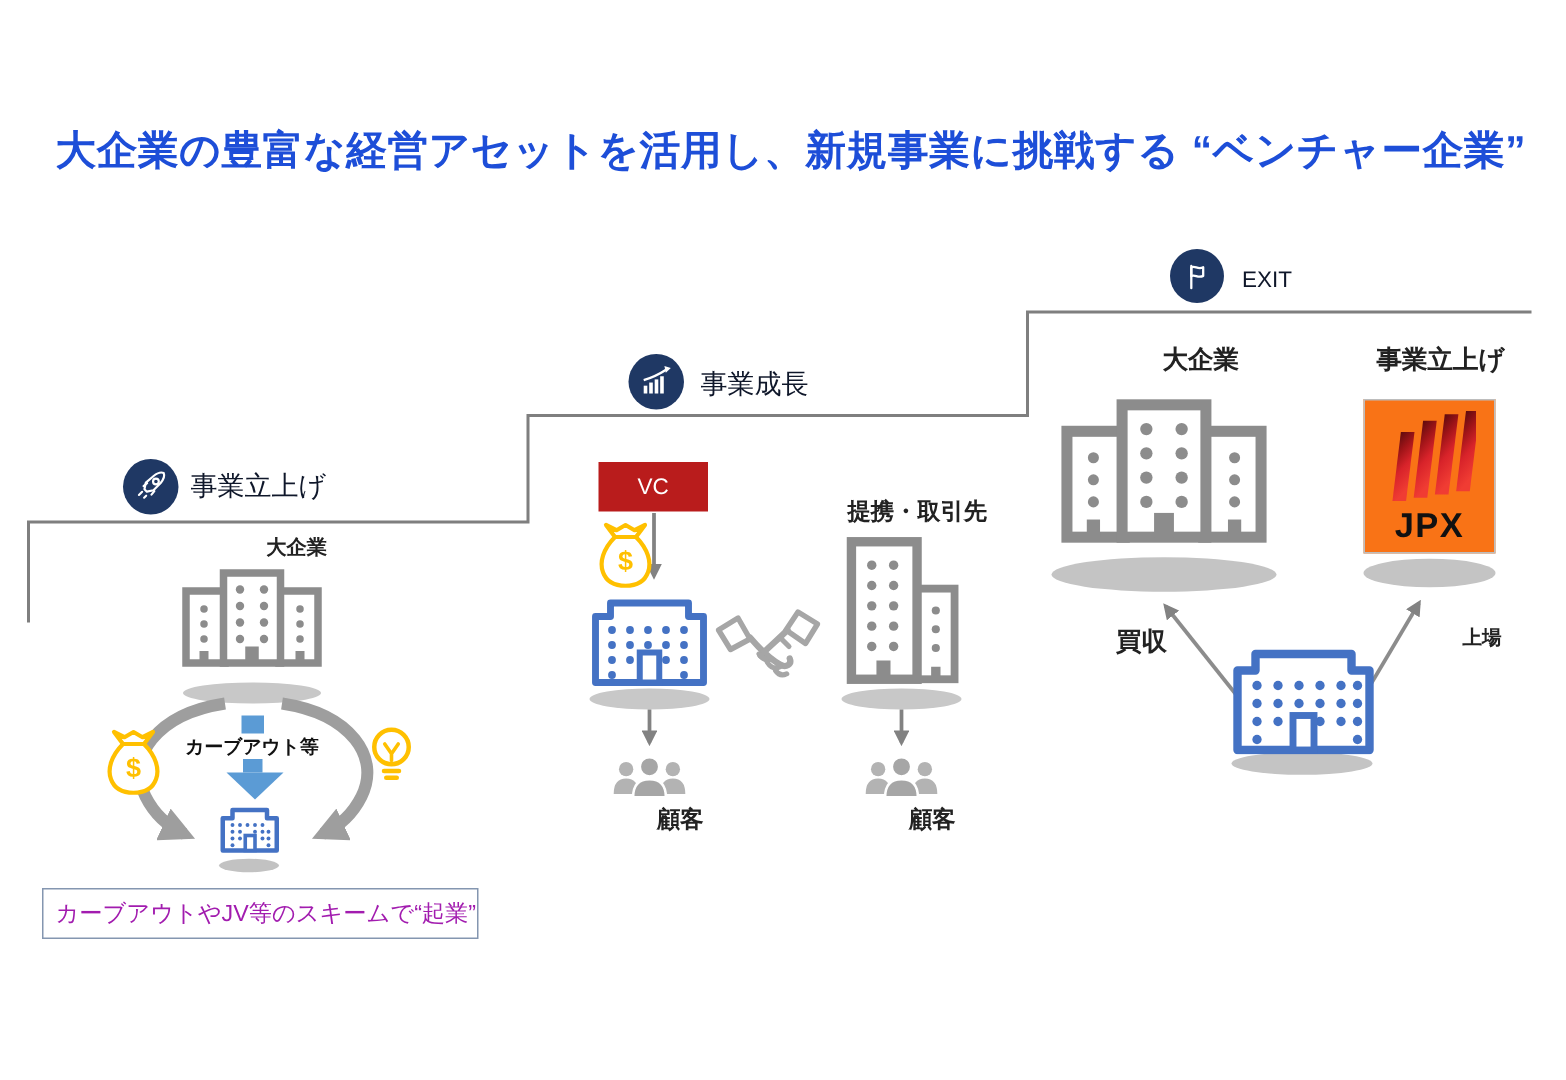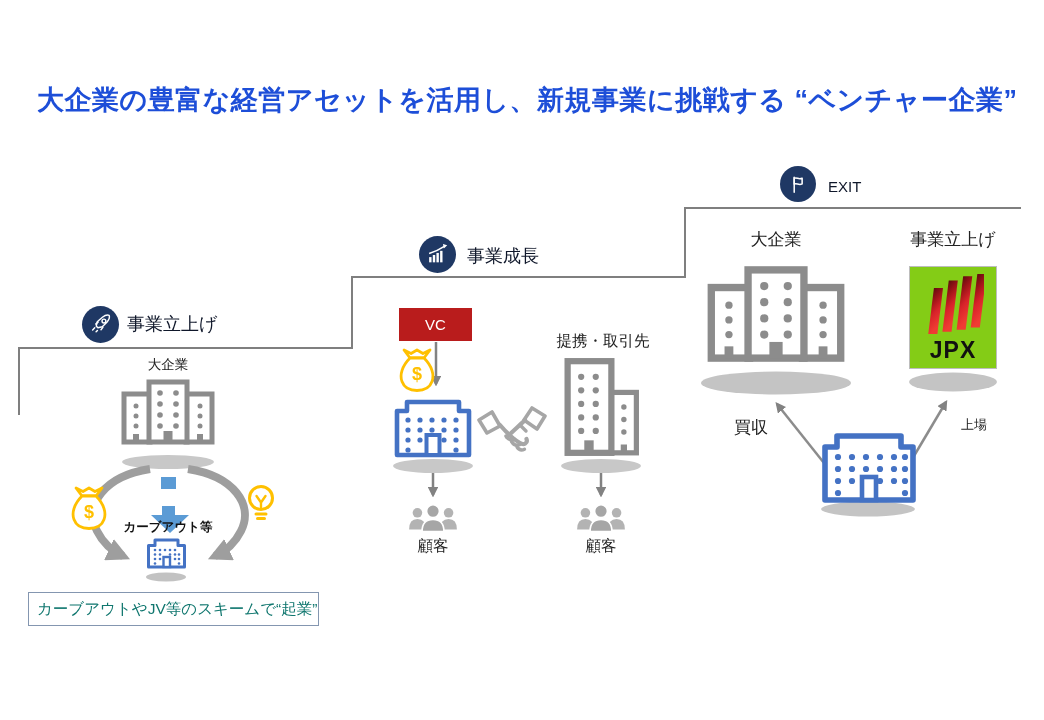--- a/index.html
+++ b/index.html
@@ -4,28 +4,28 @@
 <style>
   html,body{margin:0;padding:0;background:#fff;}
   .canvas{position:relative;width:1044px;height:720px;background:#fff;overflow:hidden;
           font-family:"Liberation Sans","DejaVu Sans",sans-serif;color:#111;}
   .abs{position:absolute;}
   .title{position:absolute;left:37px;top:34px;width:990px;font-size:27px;font-weight:bold;color:#1d4ed8;letter-spacing:0.5px;white-space:nowrap;margin-top:48px;}
   .overlay{position:absolute;left:0;top:0;pointer-events:none;}
   .stage-badge{position:absolute;width:37px;height:37px;border-radius:50%;background:#1F3864;
                display:flex;align-items:center;justify-content:center;}
   .stage-label{position:absolute;font-weight:normal;font-size:18px;color:#0f172a;white-space:nowrap;}
-  .lbl{position:absolute;text-align:center;color:#222;}
+  .lbl{position:absolute;text-align:right;color:#222;font-weight:bold;}
   .vc-box{position:absolute;background:#b91c1c;color:#fff;display:flex;align-items:center;justify-content:center;font-size:15px;}
-  .caption{position:absolute;border:1px solid #8496B0;background:#fff;font-size:15.5px;color:#0f766e;box-sizing:border-box;}
+  .caption{position:absolute;border:1px solid #8496B0;background:#fff;font-size:15.5px;color:#a21caf;box-sizing:border-box;}
   .c1{display:flex;align-items:center;padding:0 8px;white-space:nowrap;}
   .c2{padding:4px 8px;line-height:21px;}
   .c3{padding:5px 8px;line-height:22px;}
-  .carveout{position:absolute;font-size:12.5px;font-weight:bold;text-align:center;color:#111;margin-top:29px;}
-  .jpx-box{position:absolute;border:1px solid #bdbdbd;background:#84cc16;display:flex;flex-direction:column;align-items:center;box-sizing:border-box;}
+  .carveout{position:absolute;font-size:12.5px;font-weight:bold;text-align:center;color:#111;}
+  .jpx-box{position:absolute;border:1px solid #bdbdbd;background:#f97316;display:flex;flex-direction:column;align-items:center;box-sizing:border-box;}
   .jpx-text{font-weight:bold;font-size:23px;color:#111;letter-spacing:1px;line-height:1;margin-top:2px;}
 </style>
 </head>
 <body>
 
 <div class="canvas">
 
   <div class="title">大企業の豊富な経営アセットを活用し、新規事業に挑戦する “ベンチャー企業”</div>
 
   <svg class="overlay" width="1044" height="720" viewBox="0 0 1044 720">

